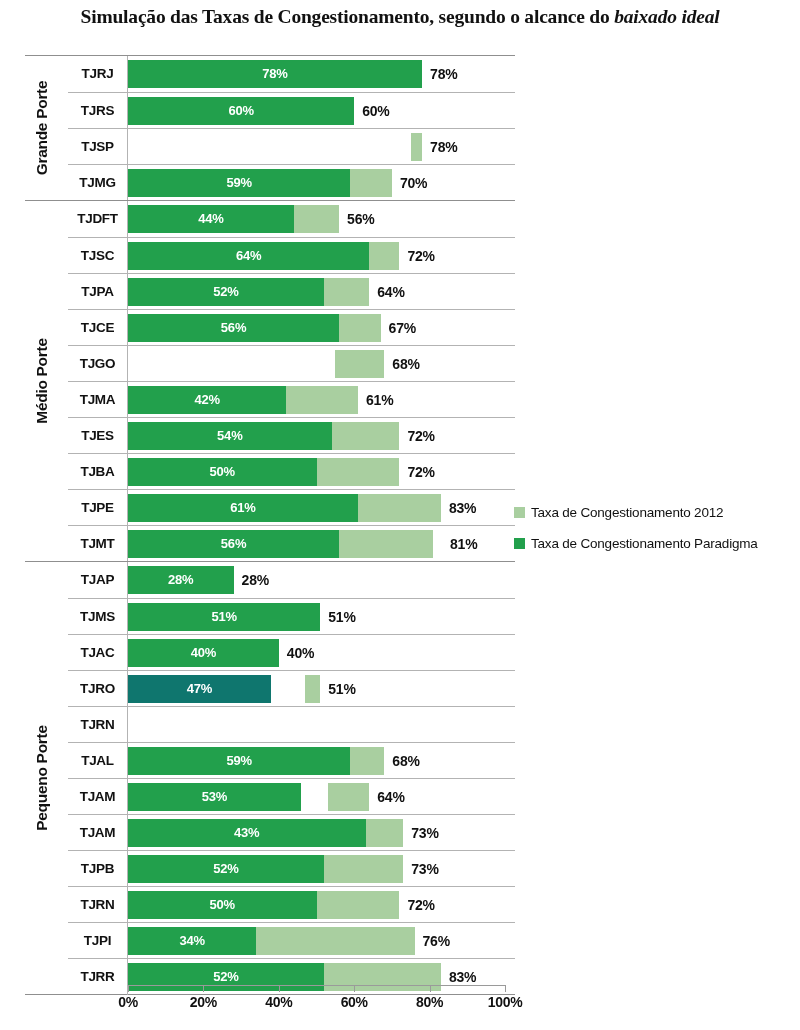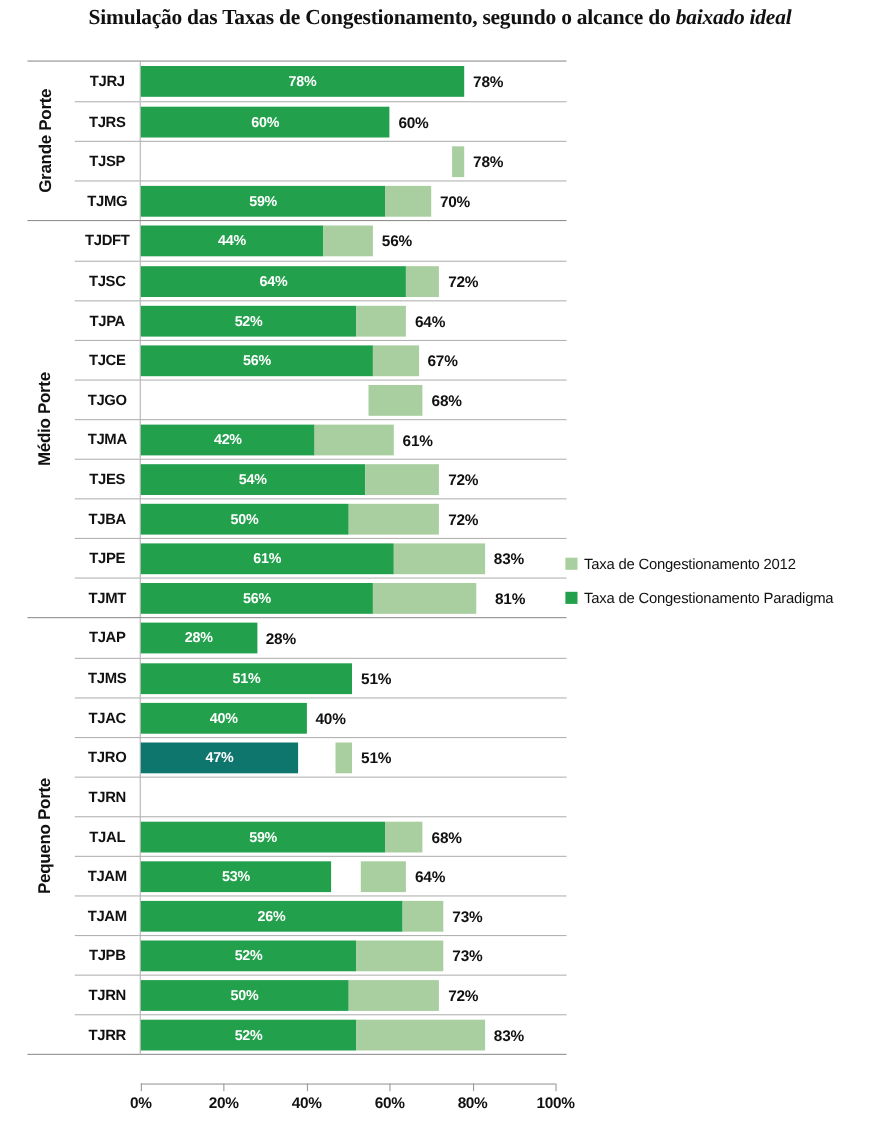--- a/index.html
+++ b/index.html
@@ -422,21 +422,21 @@
               <div class="seg-value">53%</div>
             </div>
             <div class="seg seg-light" style="left: 199.81px; width: 41.47px; background: rgb(169, 207, 160);"></div>
             <div class="total-value" style="left: 249.28px;">64%</div>
           </div>
         </div>
         <div class="bar-row">
           <div class="cat-label">TJAM</div>
           <div class="bar-track">
             <div class="seg seg-dark" style="width: 237.51px; background: rgb(34, 160, 76);">
-              <div class="seg-value">26%</div>
+              <div class="seg-value">43%</div>
             </div>
             <div class="seg seg-light" style="left: 237.51px; width: 37.7px; background: rgb(169, 207, 160);"></div>
             <div class="total-value" style="left: 283.21px;">73%</div>
           </div>
         </div>
         <div class="bar-row">
           <div class="cat-label">TJPB</div>
           <div class="bar-track">
             <div class="seg seg-dark" style="width: 196.04px; background: rgb(34, 160, 76);">
               <div class="seg-value">52%</div>
@@ -446,20 +446,30 @@
           </div>
         </div>
         <div class="bar-row">
           <div class="cat-label">TJRN</div>
           <div class="bar-track">
             <div class="seg seg-dark" style="width: 188.5px; background: rgb(34, 160, 76);">
               <div class="seg-value">50%</div>
             </div>
             <div class="seg seg-light" style="left: 188.5px; width: 82.94px; background: rgb(169, 207, 160);"></div>
             <div class="total-value" style="left: 279.44px;">72%</div>
+          </div>
+        </div>
+        <div class="bar-row">
+          <div class="cat-label">TJPI</div>
+          <div class="bar-track">
+            <div class="seg seg-dark" style="width: 128.18px; background: rgb(34, 160, 76);">
+              <div class="seg-value">34%</div>
+            </div>
+            <div class="seg seg-light" style="left: 128.18px; width: 158.34px; background: rgb(169, 207, 160);"></div>
+            <div class="total-value" style="left: 294.52px;">76%</div>
           </div>
         </div>
         <div class="bar-row">
           <div class="cat-label">TJRR</div>
           <div class="bar-track">
             <div class="seg seg-dark" style="width: 196.04px; background: rgb(34, 160, 76);">
               <div class="seg-value">52%</div>
             </div>
             <div class="seg seg-light" style="left: 196.04px; width: 116.87px; background: rgb(169, 207, 160);"></div>
             <div class="total-value" style="left: 320.91px;">83%</div>

